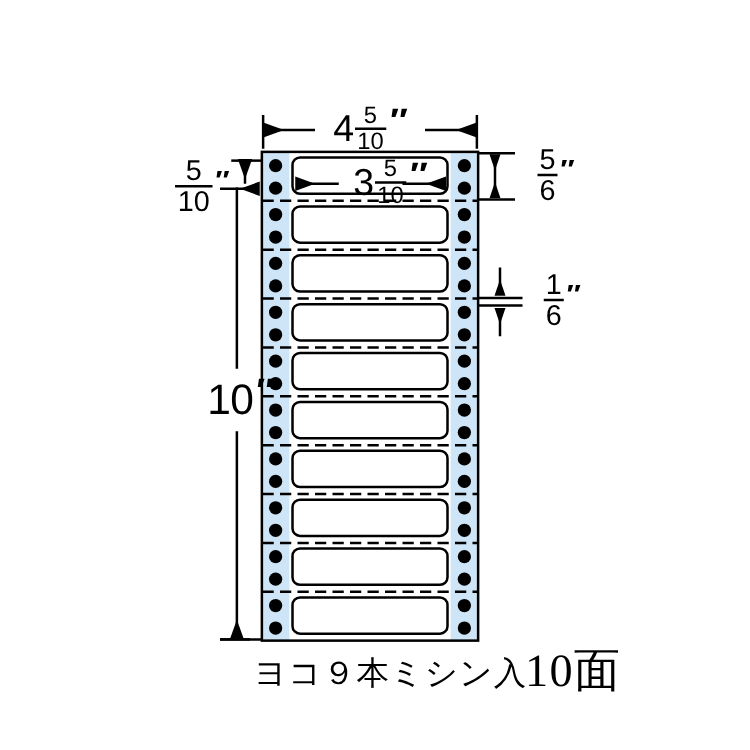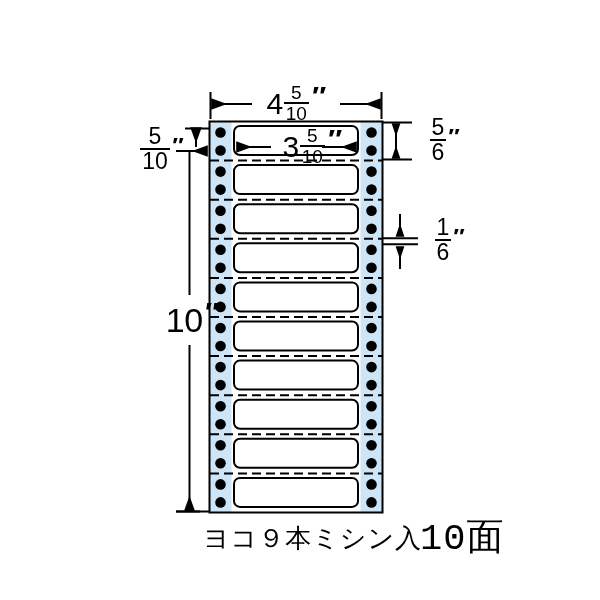--- a/index.html
+++ b/index.html
@@ -76,21 +76,21 @@
   .caption-jp {
     position: absolute;
     font-family: "DejaVu Sans", "Liberation Sans", sans-serif;
     font-size: 26px;
     letter-spacing: 1px;
     white-space: nowrap;
     color: #000;
   }
   .caption-count {
     position: absolute;
-    font-family: Liberation Mono, monospace;
+    font-family: Liberation Serif, serif;
     font-size: 37px;
     font-weight: 400;
     letter-spacing: 1px;
     white-space: nowrap;
     color: #000;
   }
 </style>
 </head>
 <body>
 

